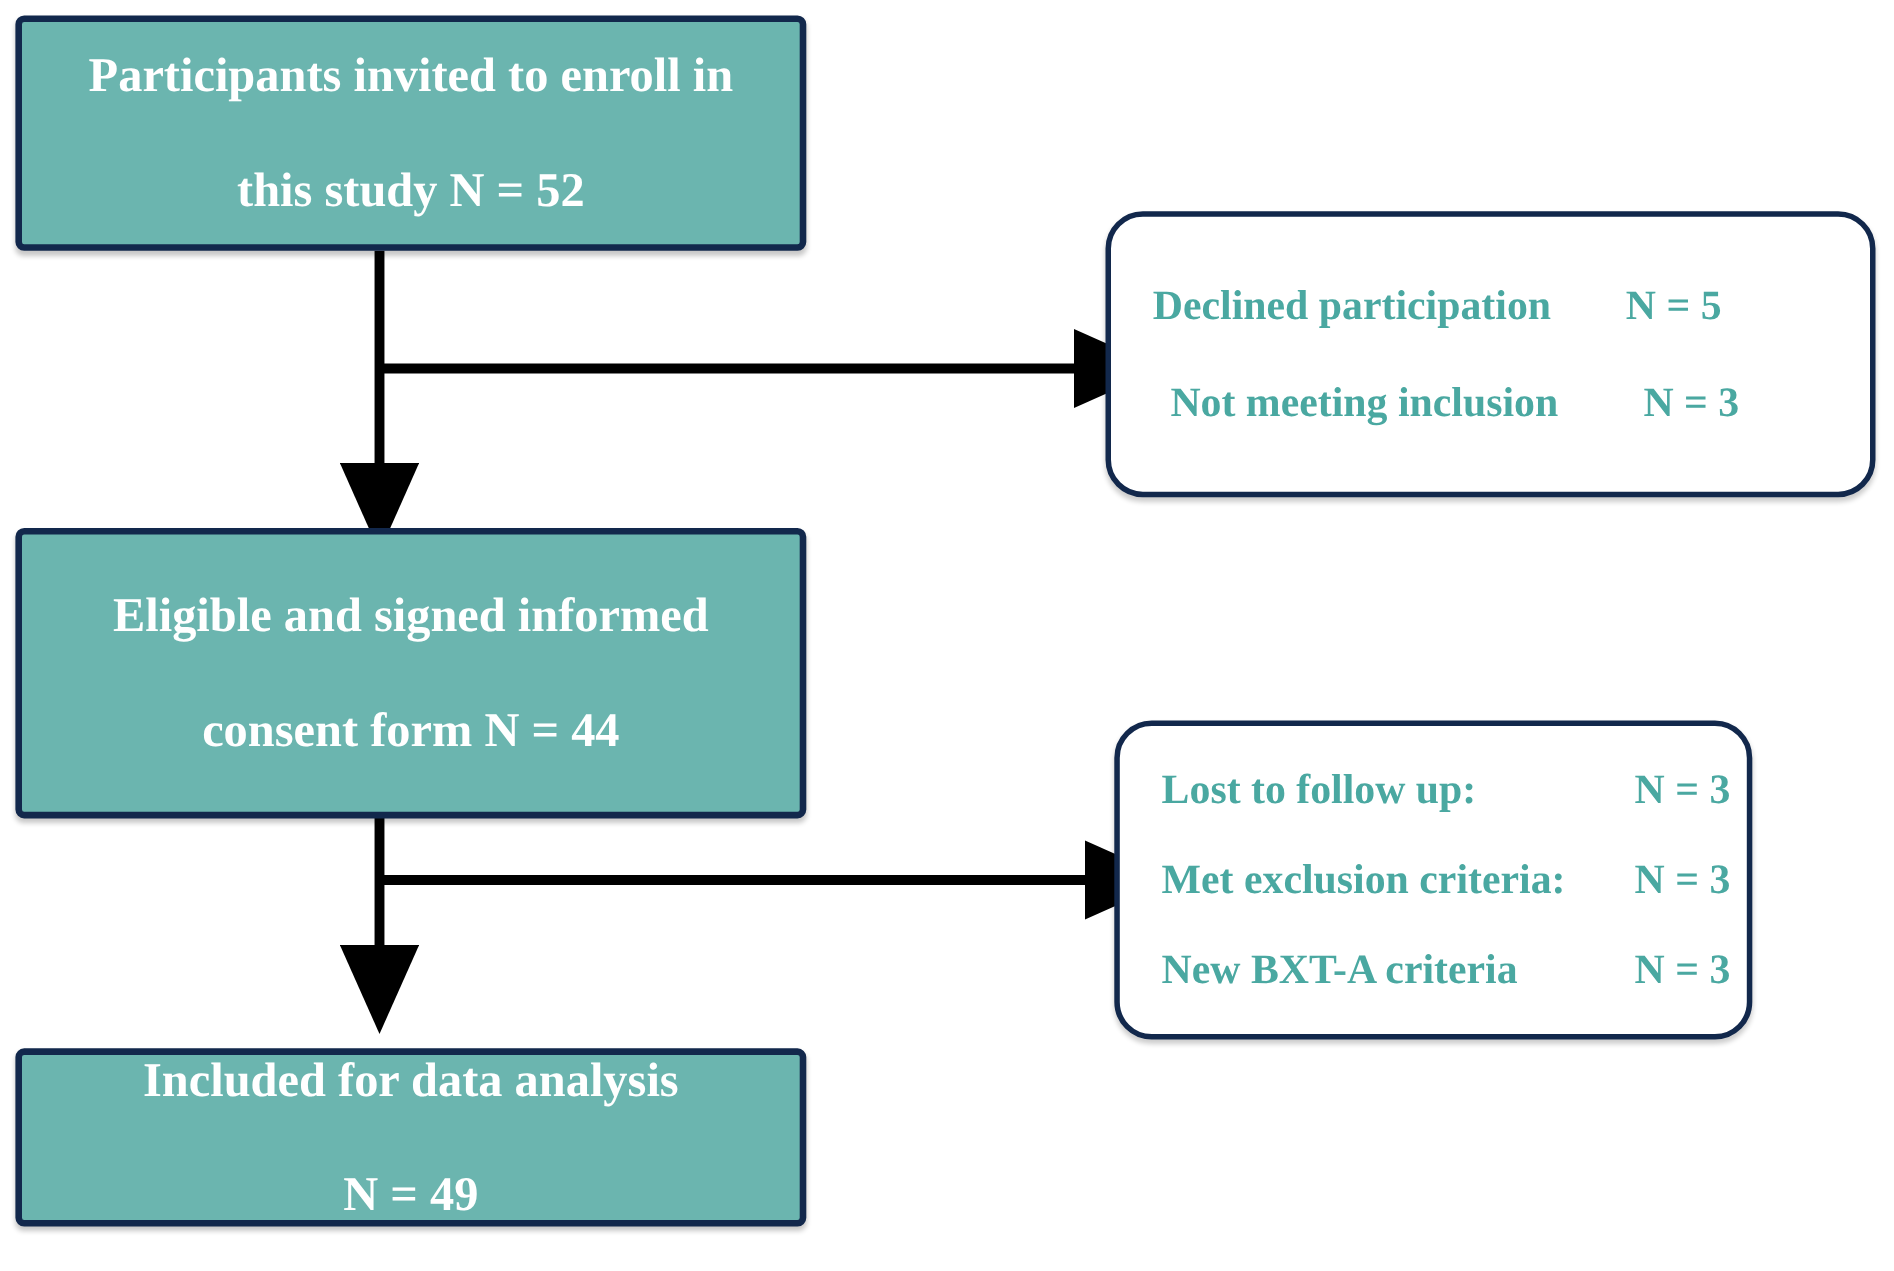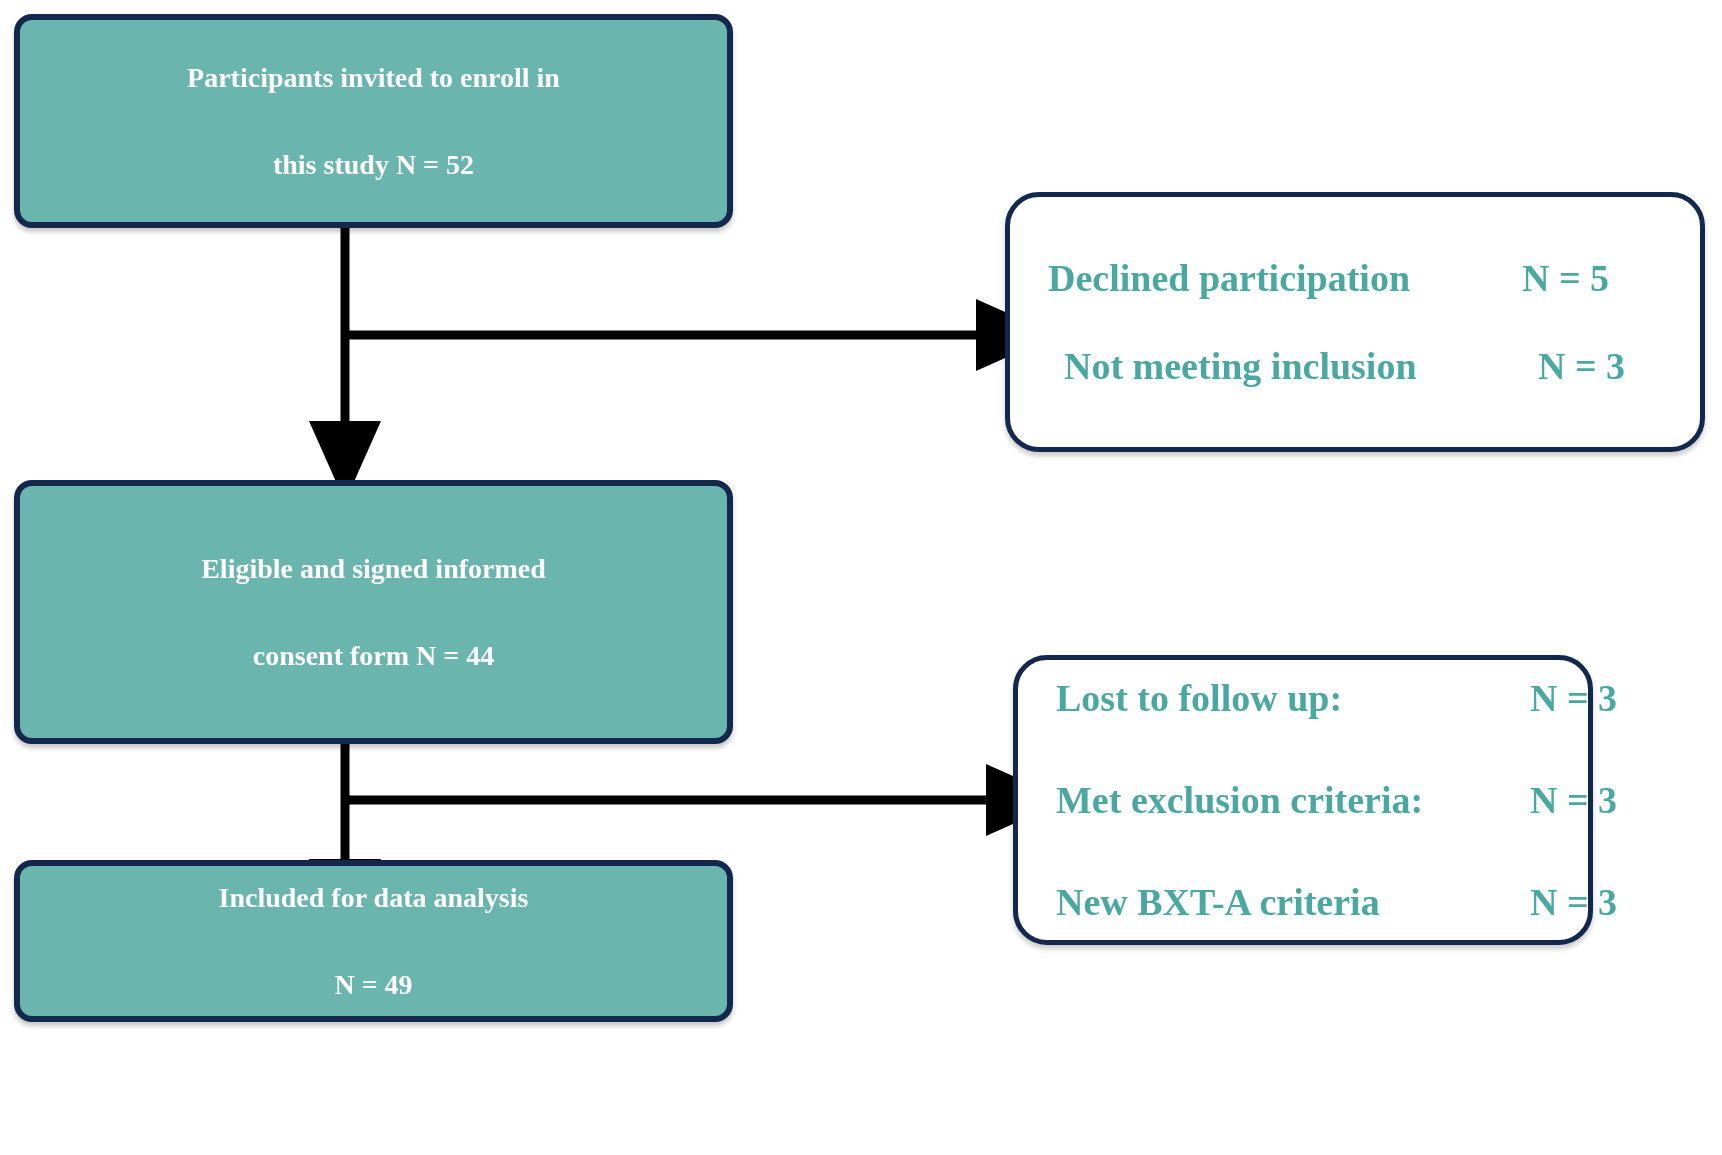--- a/index.html
+++ b/index.html
@@ -16,43 +16,43 @@
     overflow: hidden;
     font-family: "Liberation Serif", "DejaVu Serif", serif;
   }
 
   
   .flow-box {
     position: absolute;
     box-sizing: border-box;
     background: #6bb5af;
     border: 6px solid #12284c;
-    border-radius: 18px;
+    border-radius: 8px;
     display: flex;
     flex-direction: column;
     align-items: center;
     justify-content: center;
     color: #ffffff;
     text-align: center;
     font-weight: bold;
-    font-size: 28px;
+    font-size: 44px;
     line-height: 1.05;
     box-shadow: 0 4px 5px rgba(0,0,0,0.22);
   }
   .flow-box .line {
     display: block;
     padding: 0 26px;
   }
   .flow-box .line + .line {
     margin-top: 58px;
   }
 
   #box-invited   { left: 14px;  top: 14px;   width: 719px; height: 214px; }
   #box-eligible  { left: 14px;  top: 480px;  width: 719px; height: 264px; }
-  #box-included  { left: 14px;  top: 860px;  width: 719px; height: 162px; }
+  #box-included  { left: 14px;  top: 953px;  width: 719px; height: 162px; }
 
   
   .excl-box {
     position: absolute;
     box-sizing: border-box;
     background: #ffffff;
     border: 5px solid #12284c;
     border-radius: 34px;
     display: flex;
     flex-direction: column;
@@ -60,40 +60,39 @@
     box-shadow: 0 4px 5px rgba(0,0,0,0.20);
   }
   .excl-row {
     display: flex;
     align-items: baseline;
     color: #4aa8a1;
     font-weight: bold;
     font-size: 38px;
     line-height: 1;
     padding: 0 34px 0 38px;
-    gap: 44px;
   }
   .excl-row .reason {
     flex: 0 0 auto;
     width: 430px;
     text-align: left;
     white-space: nowrap;
   }
   .excl-row .count {
     flex: 0 0 auto;
     text-align: right;
     white-space: nowrap;
     font-family: Liberation Serif, serif;
   }
 
   #box-excluded-1 { left: 1005px; top: 192px; width: 700px; height: 260px; }
   #box-excluded-1 .excl-row + .excl-row { margin-top: 50px; margin-left: 16px; }
 
   #box-excluded-2 { left: 1013px; top: 655px; width: 580px; height: 290px; }
-  #box-excluded-2 .excl-row + .excl-row { margin-top: 64px; }
+  #box-excluded-2 .excl-row + .excl-row { margin-top: 44px; }
 
   
   #connectors {
     position: absolute;
     left: 0;
     top: 0;
     width: 1722px;
     height: 1155px;
     pointer-events: none;
   }

